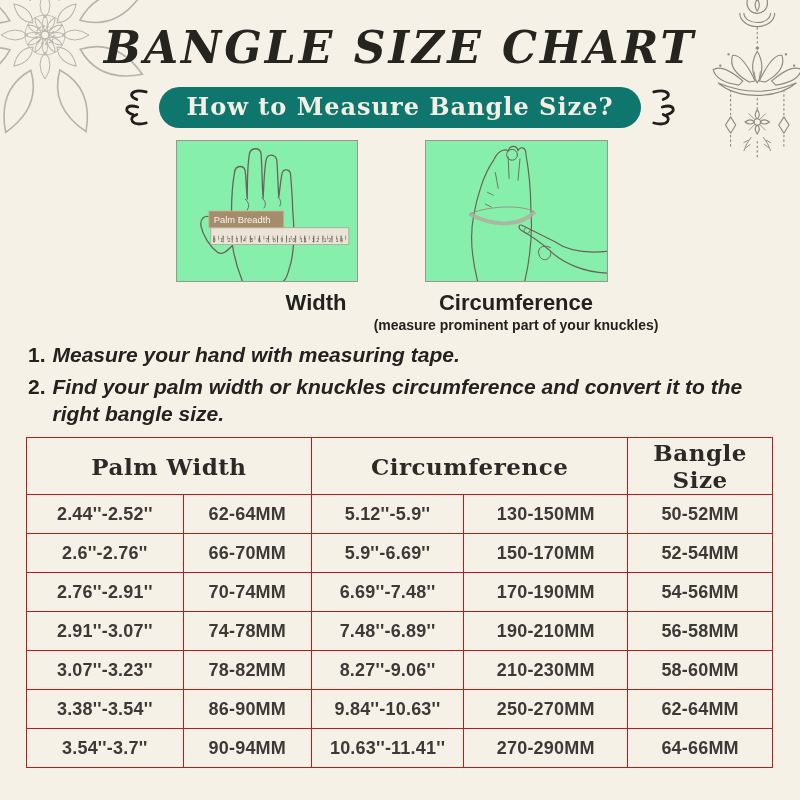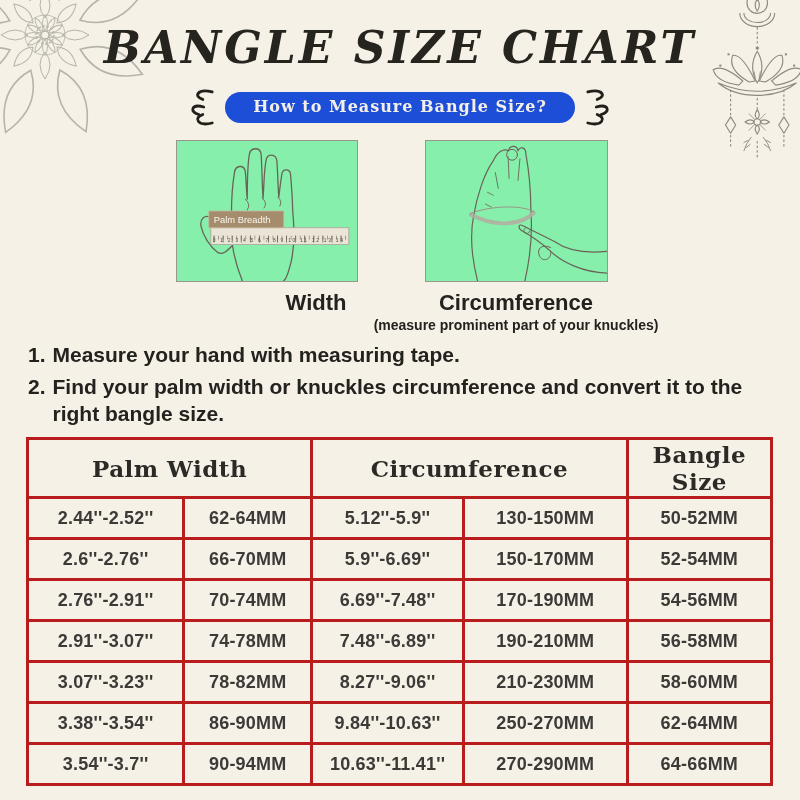--- a/index.html
+++ b/index.html
@@ -18,24 +18,24 @@
     text-align:center;
     font-family:"DejaVu Serif","Liberation Serif",serif;
     font-weight:bold;font-size:44px;letter-spacing:3px;
     color:#26241f;margin:0;font-style:italic;
   }
   .pill-row{
     position:absolute;top:86px;left:0;width:100%;
     display:flex;align-items:center;justify-content:center;gap:10px;
   }
   .pill{
-    background:#1d4ed8;color:#f4efe6;
+    background:#0f766e;color:#f4efe6;
     border-radius:999px;padding:5px 28px 7px 28px;
     font-family:"DejaVu Serif","Liberation Serif",serif;
-    font-weight:bold;font-size:16px;letter-spacing:1px;
+    font-weight:bold;font-size:24px;letter-spacing:1px;
   }
   .squiggle{width:32px;height:42px;}
   
   .illus-box{
     position:absolute;top:140px;height:142px;
     border:1px solid #9a968c;background:#86efac;box-sizing:border-box;
   }
   .illus-box.left{left:176px;width:182px;}
   .illus-box.right{left:425px;width:183px;}
   .illus-box svg{width:100%;height:100%;display:block;}
@@ -45,29 +45,29 @@
   }
   .caption .sub{
     display:block;font-size:14px;font-weight:bold;margin-top:1px;color:#23221e;
   }
   .caption.width-cap{left:268px;margin-left:48px;}
   .caption.circ-cap{left:516px;}
   
   .instructions{position:absolute;left:28px;top:341px;width:740px;}
   .instr{display:flex;gap:7px;font-weight:bold;font-size:21px;line-height:1.32;color:#23221e;margin-bottom:4px;}
   .instr .num{flex:0 0 auto;}
-  .instr .txt{max-width:700px;}
+  .instr .txt{max-width:700px;font-style:italic;}
   
   .size-table{
     position:absolute;left:26px;top:437px;width:747px;
     border-collapse:collapse;table-layout:fixed;
     background:transparent;
   }
   .size-table th,.size-table td{
-    border:3px solid #b91c1c;
+    border:1px solid #b91c1c;
     text-align:center;vertical-align:middle;
     color:#3b3a37;
   }
   .size-table th{
     height:47px;
     font-family:"DejaVu Serif","Liberation Serif",serif;
     font-weight:bold;font-size:23px;letter-spacing:0.5px;color:#2b2a26;
   }
   .size-table td{
     height:36px;

